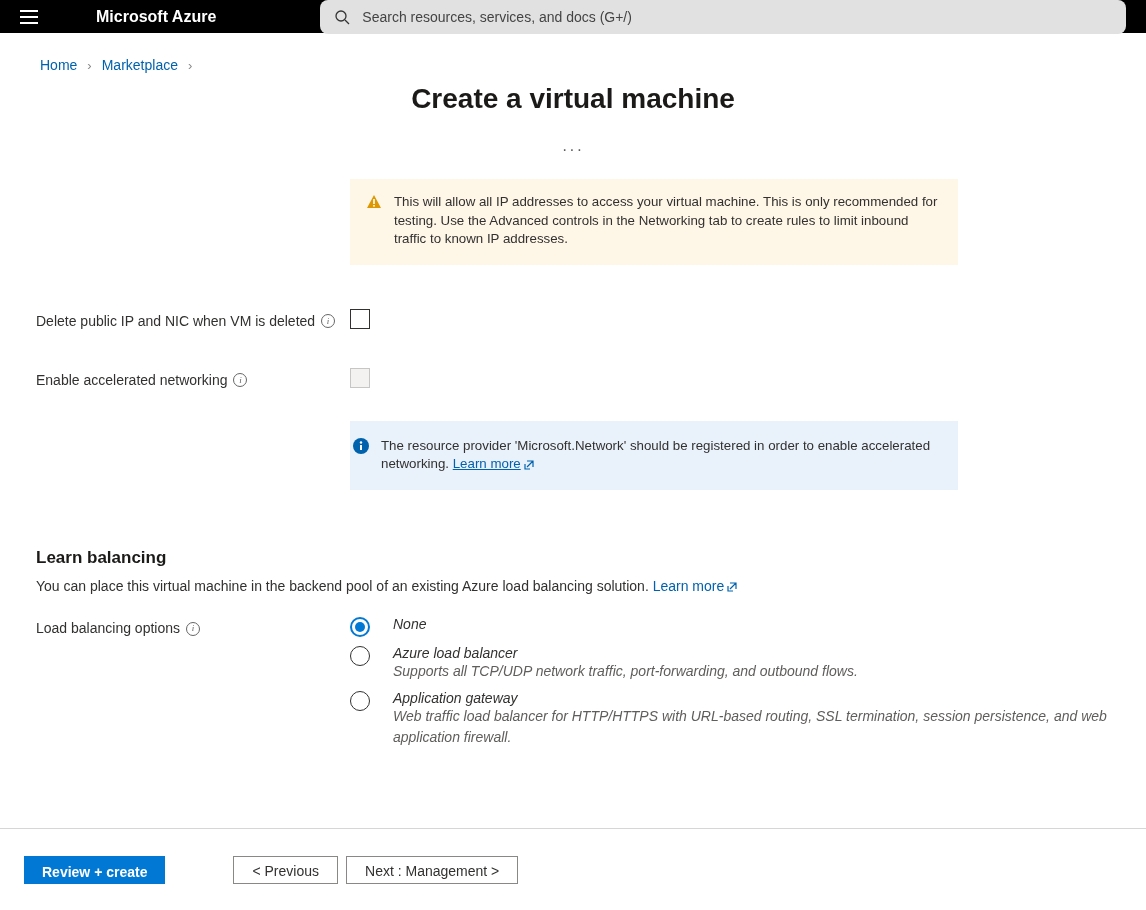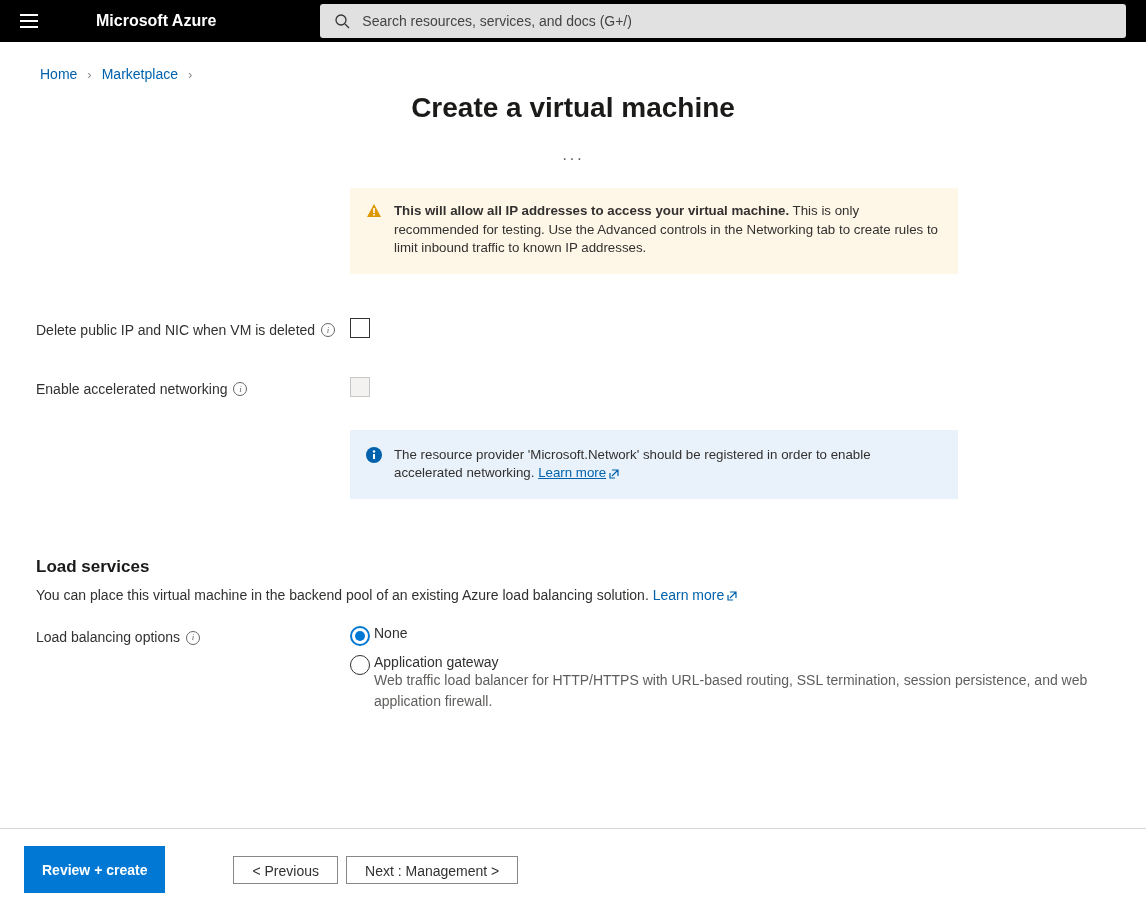--- a/index.html
+++ b/index.html
@@ -12,21 +12,21 @@
     body {
       width: 1146px;
       height: 910px;
       background: #fff;
       overflow: hidden;
       position: relative;
     }
     
     
     .top-header {
-      height: 42px;
+      height: 33px;
       background: #000;
       display: flex;
       align-items: center;
       padding: 0 20px;
       gap: 24px;
     }
     
     .hamburger {
       width: 20px;
       height: 20px;
@@ -47,21 +47,21 @@
       color: #fff;
       font-weight: 600;
       font-size: 16px;
       margin-left: 32px;
     }
     
     .search-box {
       flex: 1;
       margin-left: 80px;
       background: #e1e1e1;
-      border-radius: 3px;
+      border-radius: 8px;
       height: 34px;
       display: flex;
       align-items: center;
       padding: 0 14px;
       gap: 12px;
     }
     .search-box input {
       flex: 1;
       border: none;
       background: transparent;
@@ -123,29 +123,29 @@
       background: #fef6e7;
       padding: 14px 16px 16px;
       display: flex;
       gap: 12px;
       font-size: 13.3px;
       line-height: 1.4;
       color: #323130;
       margin-bottom: 44px;
     }
     .warning-box strong {
-      font-weight: 700;
+      font-weight: 400;
     }
     
     
     .info-box {
       margin-left: 314px;
       max-width: 608px;
       background: #e9f1fb;
-      padding: 16px 16px 16px;
+      padding: 16px 3px 16px;
       display: flex;
       gap: 12px;
       font-size: 13.3px;
       line-height: 1.4;
       color: #323130;
       margin-top: 30px;
       margin-bottom: 58px;
     }
     .info-box a {
       color: #0062ad;
@@ -217,22 +217,23 @@
     .radio-row {
       display: flex;
       align-items: flex-start;
     }
     .radio-options {
       flex: 1;
     }
     .radio-option {
       display: flex;
       align-items: flex-start;
-      gap: 4px;
+      gap: 23px;
       margin-bottom: 8px;
+      font-style: italic;
     }
     .radio {
       width: 20px;
       height: 20px;
       border: 1px solid #323130;
       border-radius: 50%;
       background: #fff;
       cursor: pointer;
       position: relative;
       flex-shrink: 0;
@@ -280,21 +281,21 @@
       background: #fff;
     }
     .btn-primary {
       background: #0078d4;
       color: #fff;
       border: none;
       padding: 8px 18px;
       font-size: 14px;
       font-weight: 600;
       cursor: pointer;
-      height: 47px;
+      height: 28px;
     }
     .btn-group {
       display: flex;
       gap: 8px;
     }
     .btn-secondary {
       background: #fff;
       color: #323130;
       border: 1px solid #8a8886;
       padding: 6px 18px;
@@ -375,21 +376,21 @@
       <rect x="7" y="7" width="2" height="5" fill="#fff"></rect>
       <circle cx="8" cy="4.5" r="1.2" fill="#fff"></circle>
     </svg>
     <div>
       <span>The resource provider 'Microsoft.Network' should be registered in order to enable accelerated networking. </span><a href="#"><span>Learn more</span><svg class="ext-link-icon" width="12" height="12" viewBox="0 0 12 12">
             <path d="M4 2h6v6M10 2L4 8M2 5v5h5" stroke="#0062ad" stroke-width="1.2" fill="none"></path>
           </svg></a>
     </div>
   </div>
 
-  <h2 class="section-heading">Load services</h2>
+  <h2 class="section-heading">Learn balancing</h2>
   <p class="section-desc">
     <span>You can place this virtual machine in the backend pool of an existing Azure load balancing solution. </span><a href="#"><span>Learn more</span><svg class="ext-link-icon" width="12" height="12" viewBox="0 0 12 12">
           <path d="M4 2h6v6M10 2L4 8M2 5v5h5" stroke="#0062ad" stroke-width="1.2" fill="none"></path>
         </svg></a>
   </p>
 
   <div class="radio-row">
     <div class="form-label">
       <span>Load balancing options</span>
       <span class="info-icon">i</span>
@@ -397,20 +398,27 @@
     <div class="radio-options">
       <div class="radio-option">
         <div class="radio selected"></div>
         <div class="radio-text">
           <div class="radio-label">None</div>
         </div>
       </div>
       <div class="radio-option">
         <div class="radio"></div>
         <div class="radio-text">
+          <div class="radio-label">Azure load balancer</div>
+          <div class="radio-desc">Supports all TCP/UDP network traffic, port-forwarding, and outbound flows.</div>
+        </div>
+      </div>
+      <div class="radio-option">
+        <div class="radio"></div>
+        <div class="radio-text">
           <div class="radio-label">Application gateway</div>
           <div class="radio-desc">Web traffic load balancer for HTTP/HTTPS with URL-based routing, SSL termination, session persistence, and web application firewall.</div>
         </div>
       </div>
     </div>
   </div>
 
 </div>
 
 <div class="footer-bar">

